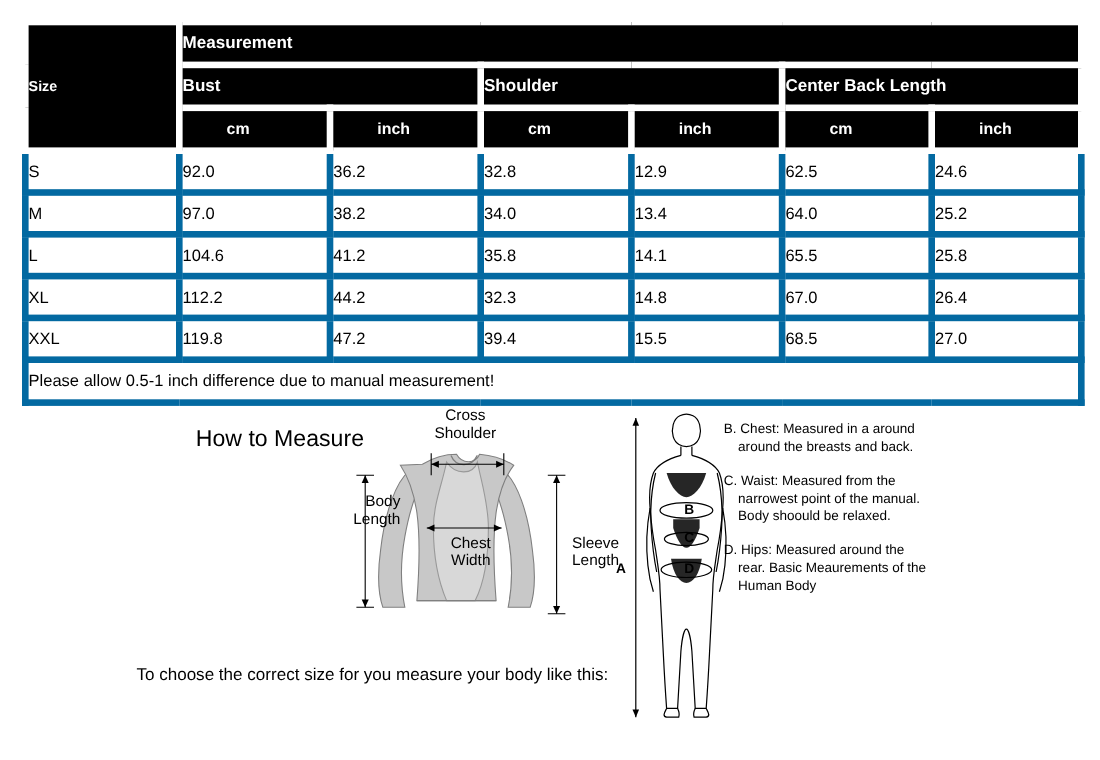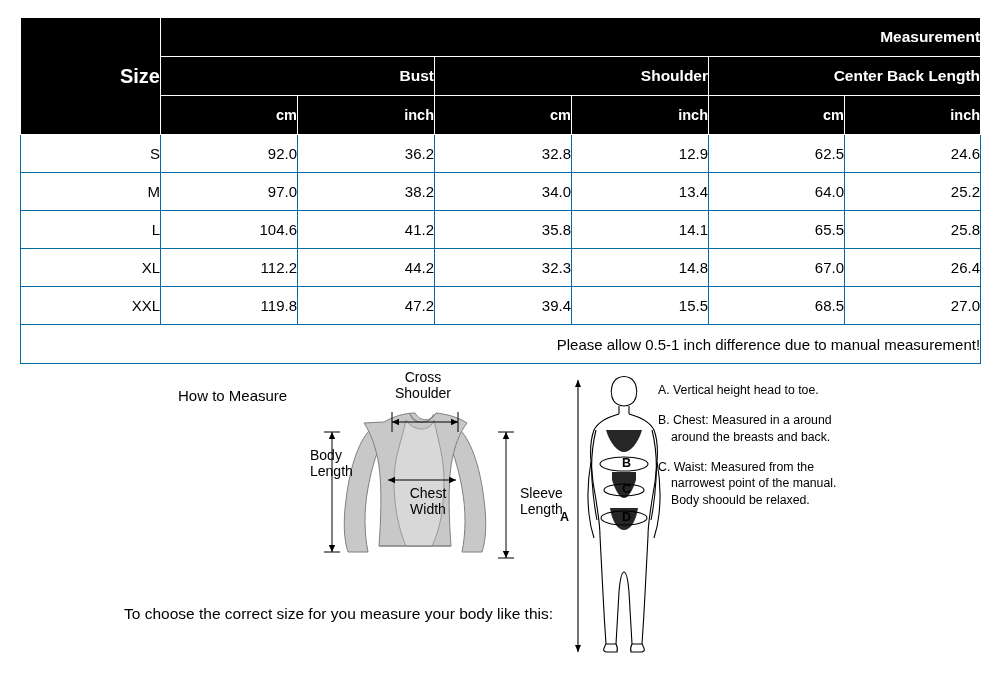--- a/index.html
+++ b/index.html
@@ -18,22 +18,22 @@
     position: absolute;
     left: 20px; top: 17px;
     width: 960px;
   }
   table.size-table {
     border-collapse: collapse;
     width: 960px;
     table-layout: fixed;
   }
   table.size-table td, table.size-table th {
-    border: 1px solid #0369a1;
-    text-align: right;
+    border: 6px solid #0369a1;
+    text-align: left;
     vertical-align: middle;
     font-size: 15px;
     font-weight: normal;
     padding: 0;
     height: 39px;
     background: #fff;
     color: #000;
   }
   table.size-table th.hdr {
     background: #000;
@@ -43,36 +43,36 @@
     border-color: #fff;
   }
   table.size-table th.hdr.sub {
     font-size: 14.5px;
     padding-left: 40px;
   }
   table.size-table th.size-cell {
     background: #000;
     color: #fff;
     font-weight: bold;
-    font-size: 20px;
+    font-size: 13px;
     border-color: #fff;
   }
   tr.data-row td { height: 38px; }
   td.note {
     font-size: 15px;
     height: 34px;
   }
 
   
   .lower { position: absolute; left: 0; top: 360px; width: 1000px; height: 331px; }
 
   .how-to {
     position: absolute;
     left: 178px; top: 27px;
-    font-size: 15px;
+    font-size: 21px;
   }
   .bottom-line {
     position: absolute;
     left: 124px; top: 245px;
     font-size: 15.5px;
   }
 
   
   .fig-left { position: absolute; left: 310px; top: 10px; width: 240px; height: 225px; }
   .lbl { position: absolute; font-size: 14px; line-height: 1.12; color: #000; }
@@ -229,21 +229,21 @@
           <line x1="188" y1="62" x2="204" y2="62"></line>
           <line x1="188" y1="188" x2="204" y2="188"></line>
         </g>
       </svg>
 
       <div class="lbl" style="left:78px; top:0px; width:70px; text-align:center;">
         <span>Cross</span><br>
         <span>Shoulder</span>
       </div>
 
-      <div class="lbl" style="left:0px; top:78px; width:54px; text-align:left;">
+      <div class="lbl" style="left:0px; top:78px; width:54px; text-align:right;">
         <span>Body</span><br>
         <span>Length</span>
       </div>
 
       <div class="lbl" style="left:88px; top:116px; width:60px; text-align:center;">
         <span>Chest</span><br>
         <span>Width</span>
       </div>
 
       <div class="lbl" style="left:166px; top:116px; width:60px; text-align:left;margin-left:44px;">
@@ -298,19 +298,19 @@
         </g>
       </svg>
 
       <div class="abcd" style="left:50px; top:88px;">B</div>
       <div class="abcd" style="left:50px; top:114px;">C</div>
       <div class="abcd" style="left:50px; top:142px;">D</div>
       <div class="abcd" style="left:-12px; top:142px;">A</div>
     </div>
 
     <div class="desc">
-      <p class="hang">A. Vertical height head to toe.</p>
       <p class="hang">B. Chest: Measured in a around around the breasts and back.</p>
       <p class="hang">C. Waist: Measured from the narrowest point of the manual. Body shoould be relaxed.</p>
+      <p class="hang">D. Hips: Measured around the rear. Basic Meaurements of the Human Body</p>
     </div>
 
   </div>
 </div>
 
 </body></html>

